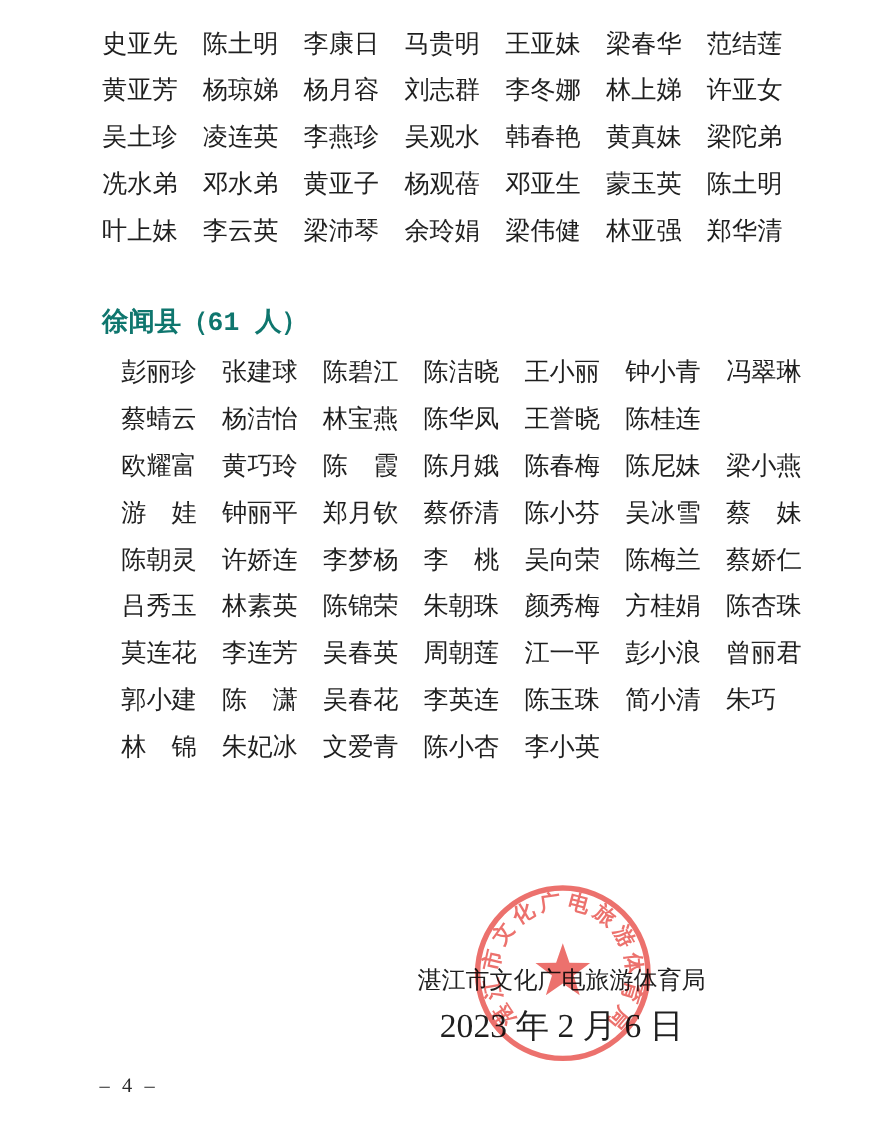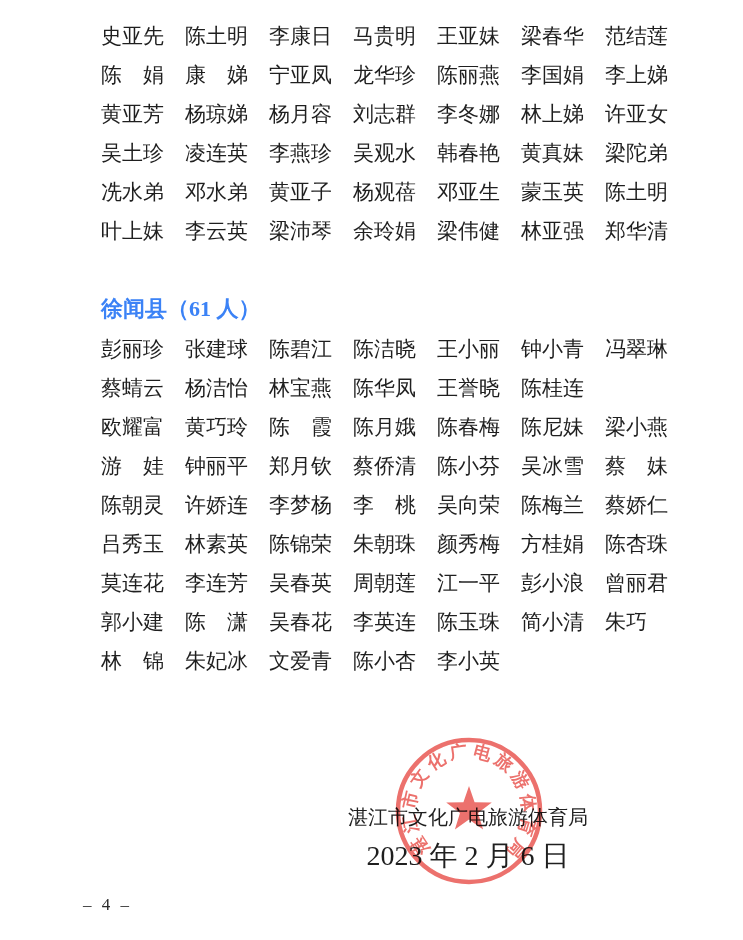--- a/index.html
+++ b/index.html
@@ -6,43 +6,43 @@
   body {
     width: 743px; height: 940px;
     background: #ffffff;
     position: relative;
     overflow: hidden;
     font-family: "Liberation Serif", serif;
     color: #1f1f1f;
   }
   .content {
     position: absolute;
-    left: 101px; top: 17px;
+    left: 85px; top: 17px;
     width: 600px;
   }
   .name-row {
     display: grid;
     grid-template-columns: repeat(7, 84px);
     height: 39px;
     line-height: 39px;
     font-size: 21px;
     white-space: pre;
   }
   .name-cell { display: block; }
   .section-title {
     margin-top: 38px;
     height: 39px;
     line-height: 39px;
     font-size: 22px;
     font-weight: bold;
-    font-family: Liberation Serif, serif;
+    font-family: Liberation Mono, monospace;
     white-space: pre;
-    color: #3b82f6;
+    color: #0f766e;
   }
-  .grid-2 { margin-top: 2px; }
+  .grid-2 { margin-top: 2px; margin-left: 16px; }
   .signature {
     position: absolute;
     left: 348px; top: 804px;
     width: 240px;
     z-index: 2;
   }
   .sig-org {
     font-size: 20px;
     line-height: 26px;
     white-space: pre;
@@ -75,21 +75,20 @@
     white-space: pre;
     color: #2a2a2a;
   }
 </style>
 </head>
 <body>
 
 <div class="content">
   <div>
       <div class="name-row"><span class="name-cell">史亚先</span><span class="name-cell">陈土明</span><span class="name-cell">李康日</span><span class="name-cell">马贵明</span><span class="name-cell">王亚妹</span><span class="name-cell">梁春华</span><span class="name-cell">范结莲</span></div>
-      <div class="name-row"><span class="name-cell">陈　娟</span><span class="name-cell">康　娣</span><span class="name-cell">宁亚凤</span><span class="name-cell">龙华珍</span><span class="name-cell">陈丽燕</span><span class="name-cell">李国娟</span><span class="name-cell">李上娣</span></div>
       <div class="name-row"><span class="name-cell">黄亚芳</span><span class="name-cell">杨琼娣</span><span class="name-cell">杨月容</span><span class="name-cell">刘志群</span><span class="name-cell">李冬娜</span><span class="name-cell">林上娣</span><span class="name-cell">许亚女</span></div>
       <div class="name-row"><span class="name-cell">吴土珍</span><span class="name-cell">凌连英</span><span class="name-cell">李燕珍</span><span class="name-cell">吴观水</span><span class="name-cell">韩春艳</span><span class="name-cell">黄真妹</span><span class="name-cell">梁陀弟</span></div>
       <div class="name-row"><span class="name-cell">冼水弟</span><span class="name-cell">邓水弟</span><span class="name-cell">黄亚子</span><span class="name-cell">杨观蓓</span><span class="name-cell">邓亚生</span><span class="name-cell">蒙玉英</span><span class="name-cell">陈土明</span></div>
       <div class="name-row"><span class="name-cell">叶上妹</span><span class="name-cell">李云英</span><span class="name-cell">梁沛琴</span><span class="name-cell">余玲娟</span><span class="name-cell">梁伟健</span><span class="name-cell">林亚强</span><span class="name-cell">郑华清</span></div>
     </div>
 
   <div class="section-title">徐闻县（61 人）</div>
 
   <div class="grid-2">
       <div class="name-row"><span class="name-cell">彭丽珍</span><span class="name-cell">张建球</span><span class="name-cell">陈碧江</span><span class="name-cell">陈洁晓</span><span class="name-cell">王小丽</span><span class="name-cell">钟小青</span><span class="name-cell">冯翠琳</span></div>

